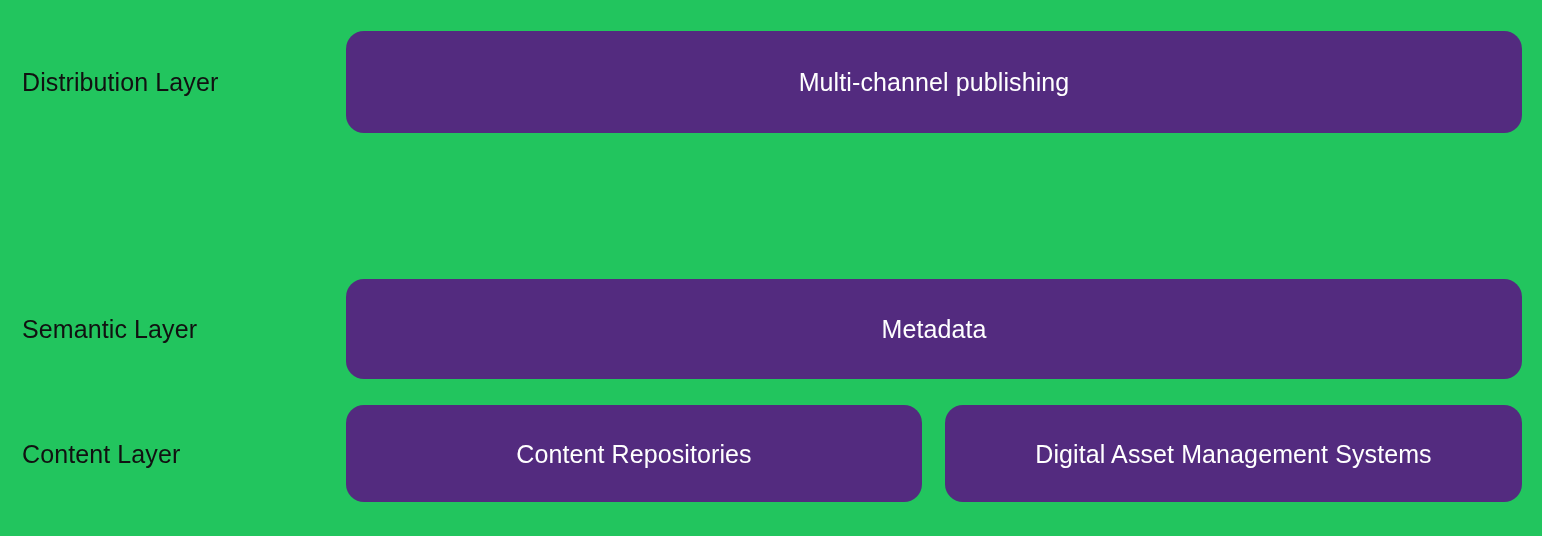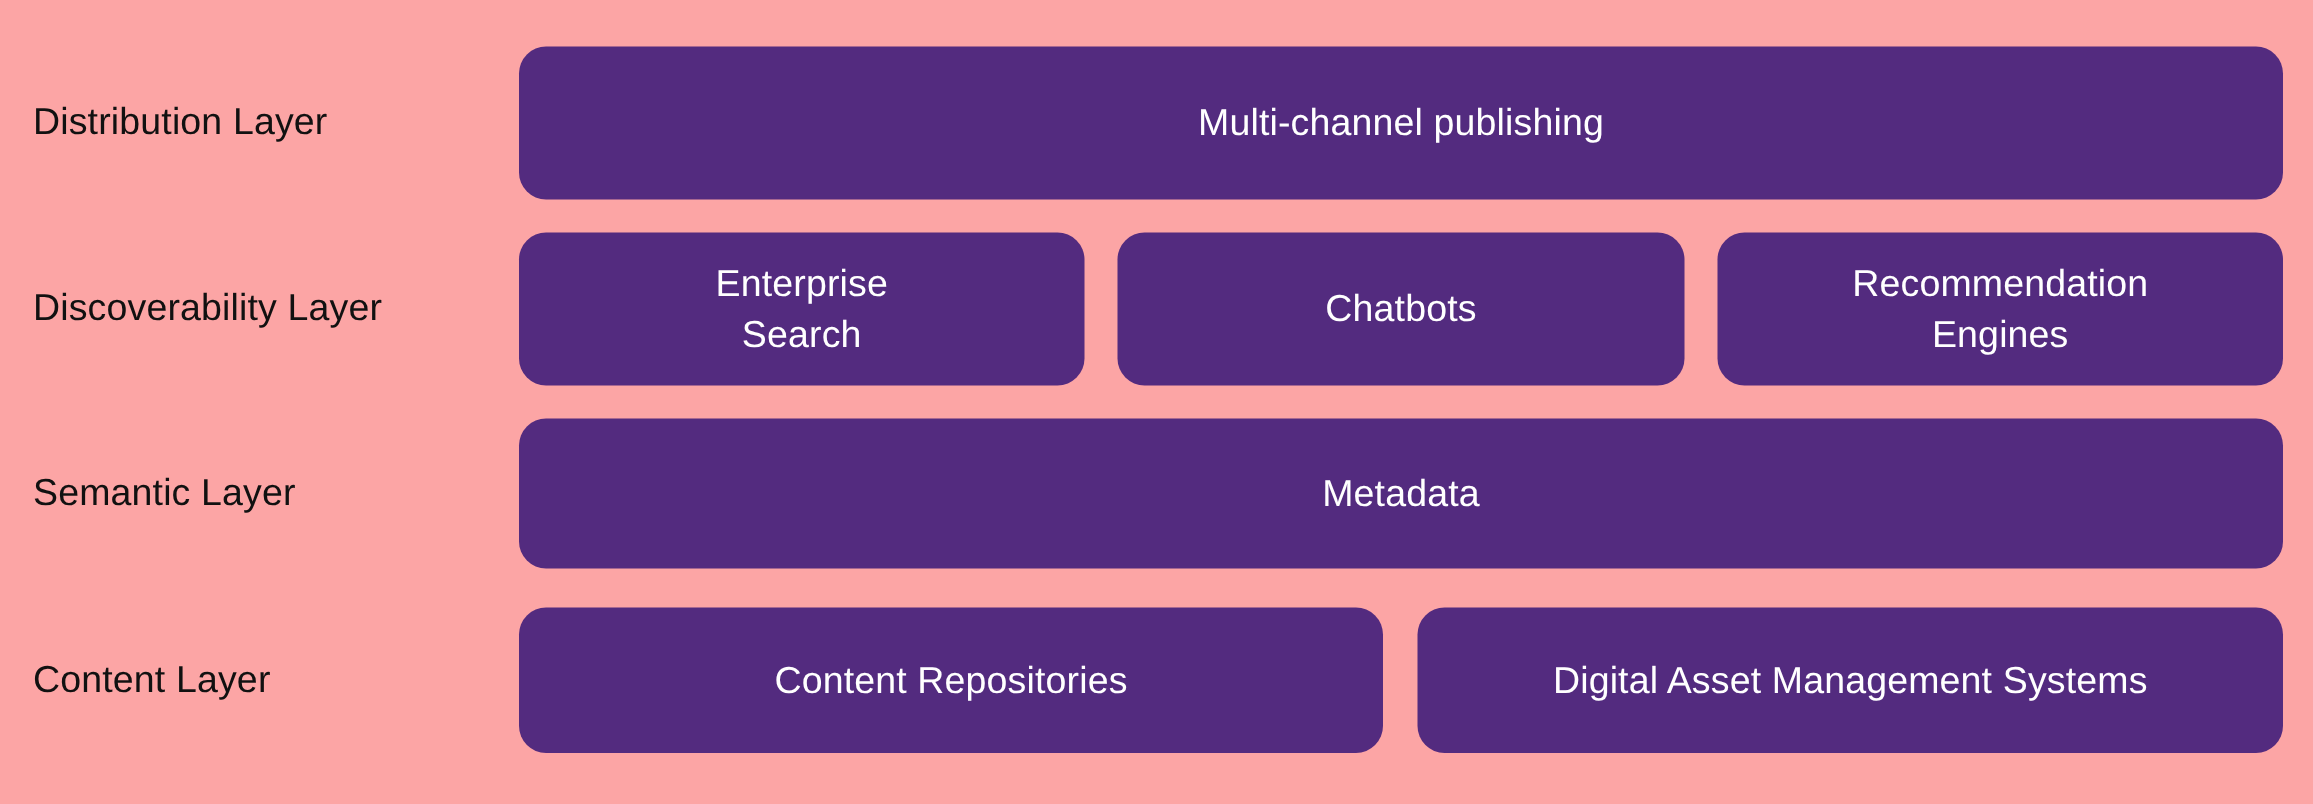--- a/index.html
+++ b/index.html
@@ -9,21 +9,21 @@
     background: #ffffff;
   }
   body {
     font-family: "Liberation Sans", "DejaVu Sans", sans-serif;
     -webkit-font-smoothing: antialiased;
   }
   #canvas {
     position: relative;
     width: 1542px;
     height: 536px;
-    background: #fca5a5;
+    background: #22c55e;
     overflow: hidden;
   }
 
   
   .row {
     position: absolute;
     left: 0;
     width: 1542px;
     display: block;
   }
@@ -95,36 +95,20 @@
 
   <div class="row" id="row-distribution">
     <div class="row-label">Distribution Layer</div>
     <div class="row-boxes">
       <div class="box" id="box-multi-channel-publishing">
         <span class="box-text">Multi-channel publishing</span>
       </div>
     </div>
   </div>
 
-  <div class="row" id="row-discoverability">
-    <div class="row-label">Discoverability Layer</div>
-    <div class="row-boxes">
-      <div class="box" id="box-enterprise-search">
-        <span class="box-text">Enterprise
-Search</span>
-      </div>
-      <div class="box" id="box-chatbots">
-        <span class="box-text">Chatbots</span>
-      </div>
-      <div class="box" id="box-recommendation-engines">
-        <span class="box-text">Recommendation
-Engines</span>
-      </div>
-    </div>
-  </div>
 
   <div class="row" id="row-content">
     <div class="row-label">Content Layer</div>
     <div class="row-boxes">
       <div class="box" id="box-content-repositories">
         <span class="box-text">Content Repositories</span>
       </div>
       <div class="box" id="box-digital-asset-management">
         <span class="box-text">Digital Asset Management Systems</span>
       </div>

